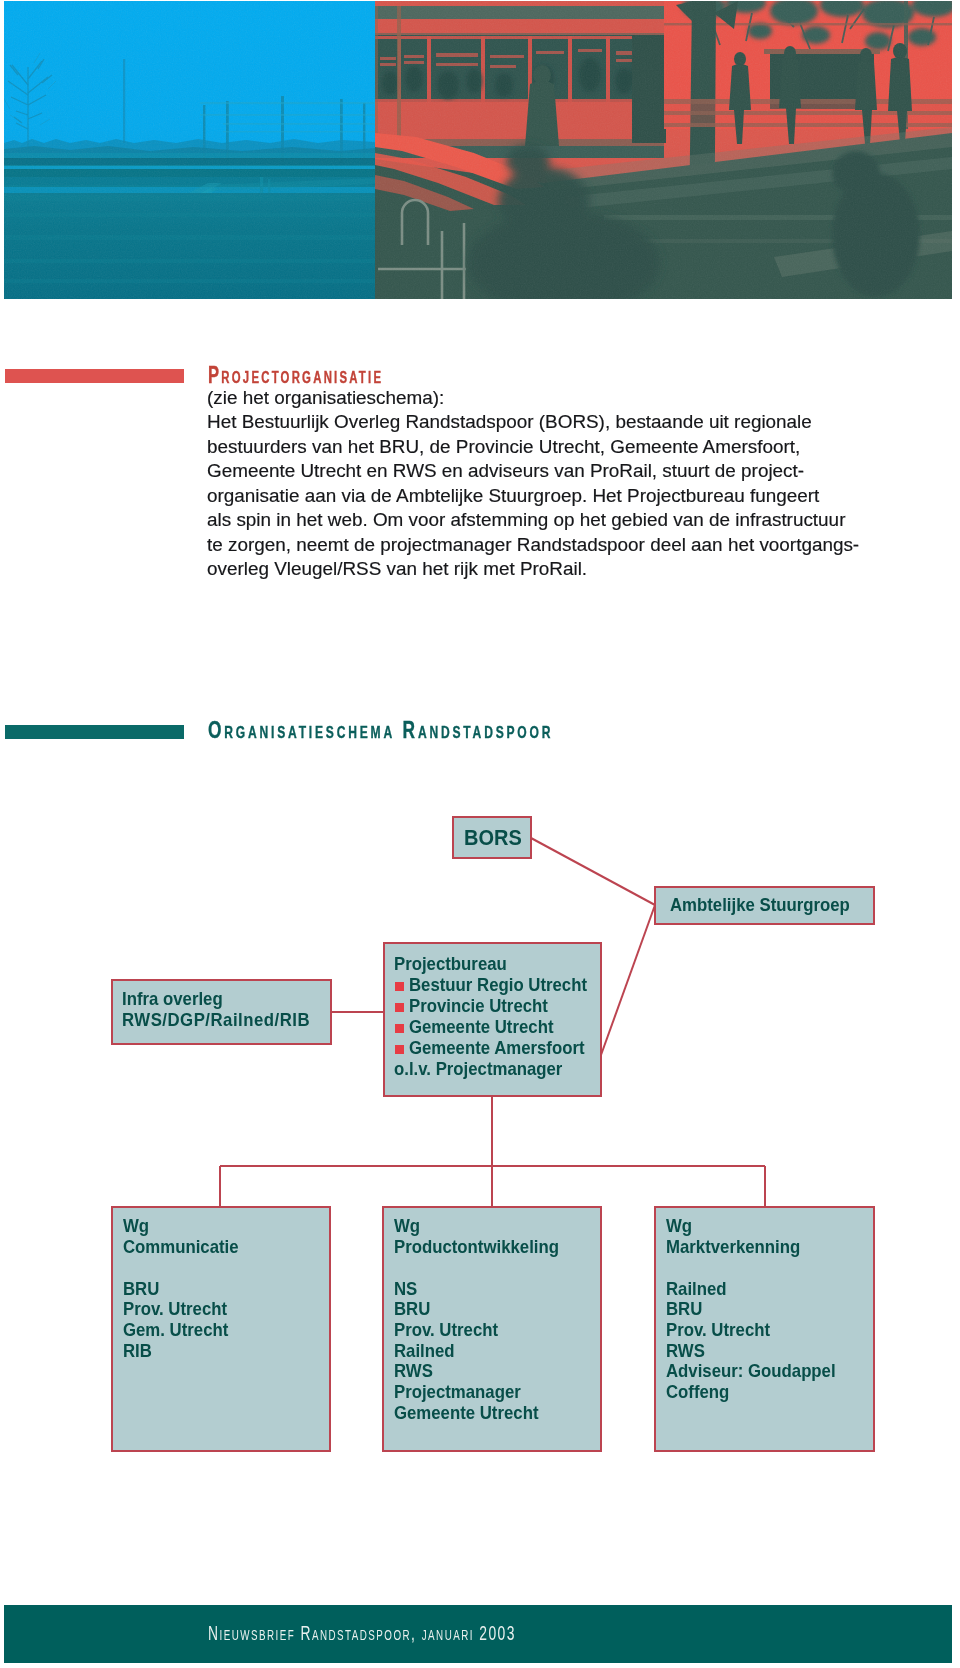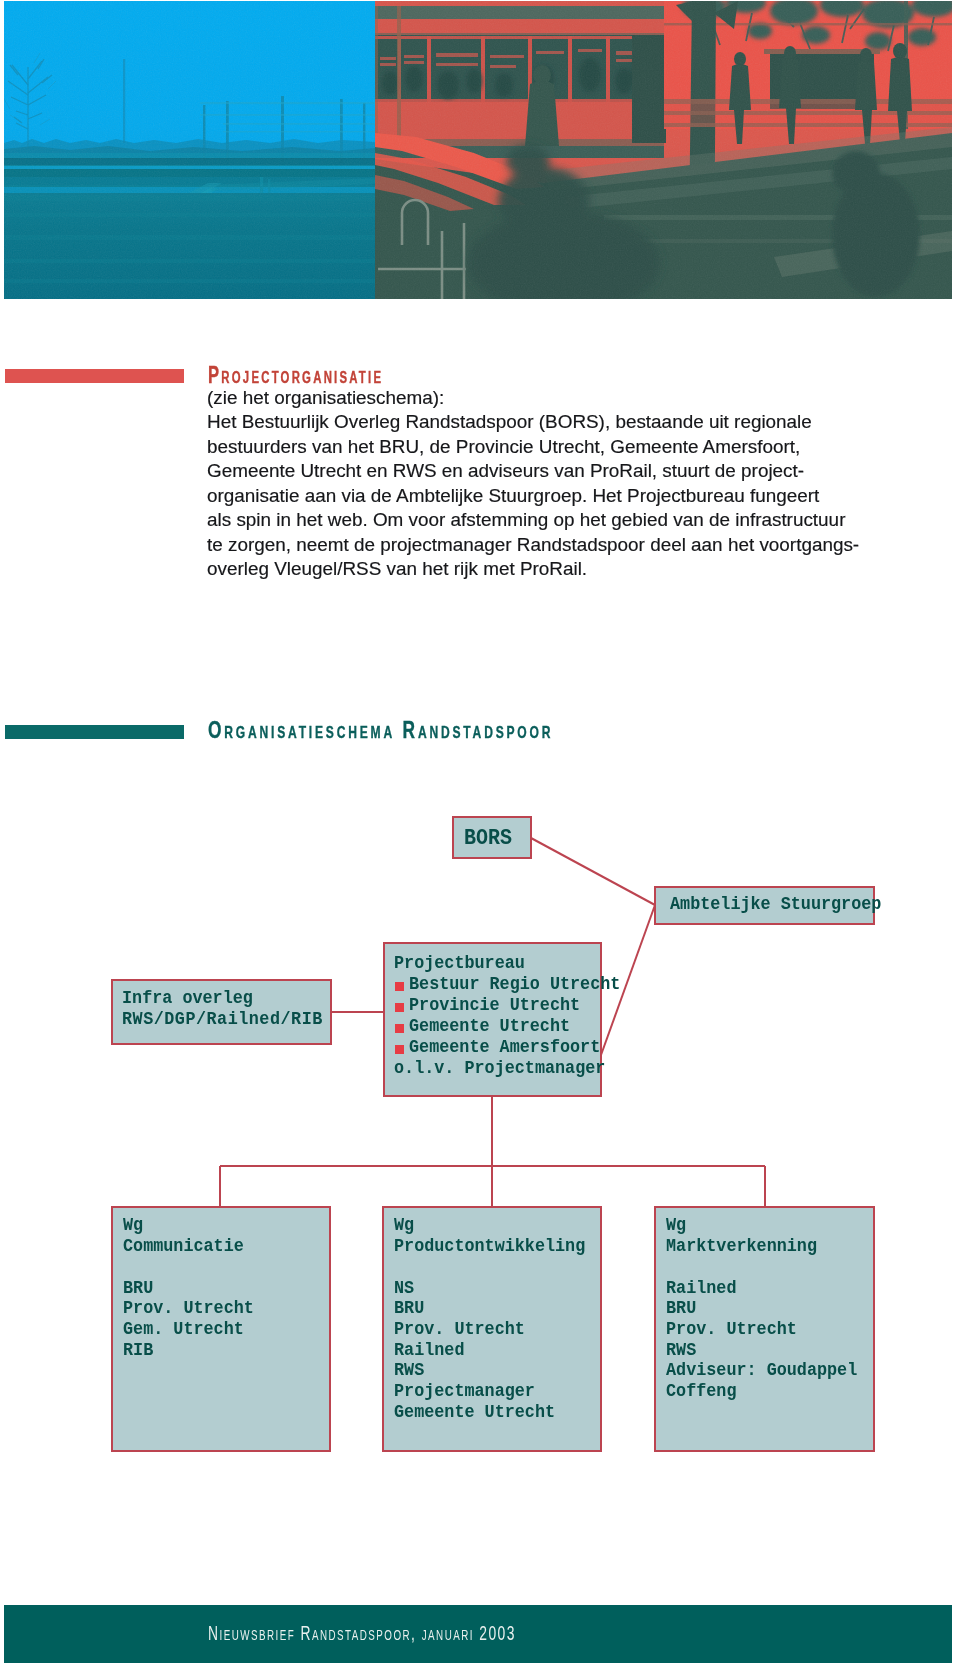--- a/index.html
+++ b/index.html
@@ -17,21 +17,21 @@
             line-height:24px;-webkit-text-stroke:0.38px #C24338;}
   #sec-body{position:absolute;left:207px;top:386px;width:760px;color:#16171a;font-size:18.9px;-webkit-text-stroke:0.17px #16171a;
             line-height:24.45px;white-space:pre;}
 
   
   #rule-teal{position:absolute;left:5px;top:725px;width:179px;height:14px;background:#0A6A68;}
   #dia-head{left:208px;top:718px;color:#0B5E5B;font-size:24.4px;letter-spacing:3.95px;word-spacing:0px;
             line-height:24px;-webkit-text-stroke:0.38px #0B5E5B;}
 
   
-  #diagram{position:absolute;left:0;top:0;width:960px;height:1668px;font-family:Liberation Mono, monospace;}
+  #diagram{position:absolute;left:0;top:0;width:960px;height:1668px;}
   .box{position:absolute;background:#B3CDD0;border:2px solid #BC4450;box-sizing:border-box;}
   .btxt{position:absolute;color:#084E49;font-weight:700;white-space:pre;
         font-size:18.4px;line-height:20.7px;transform-origin:0 0;transform:scaleX(.912);}
   .bullet{position:absolute;width:9px;height:9px;background:#E63C44;}
   #bors-label{font-size:22.6px;line-height:22px;transform:scaleX(.885);}
 
   
   #footer-bar{position:absolute;left:4px;top:1605px;width:948px;height:58px;background:#005F5C;}
   #footer-txt{position:absolute;left:208px;top:1623px;color:#E9F1EF;font-size:19.8px;
               font-variant:small-caps;letter-spacing:2.1px;white-space:nowrap;line-height:20px;

